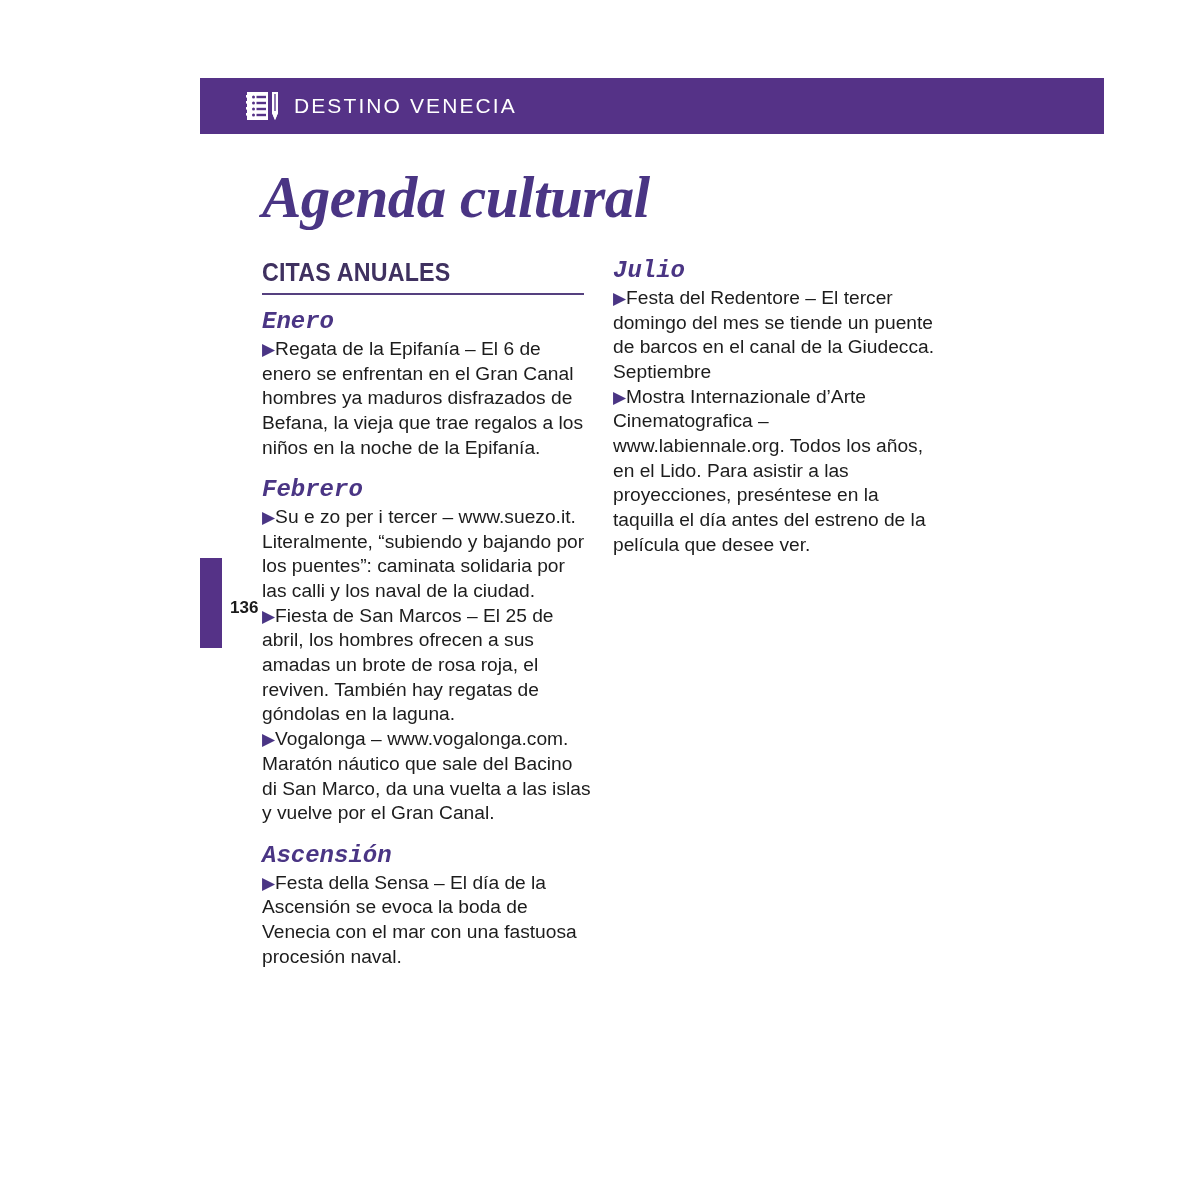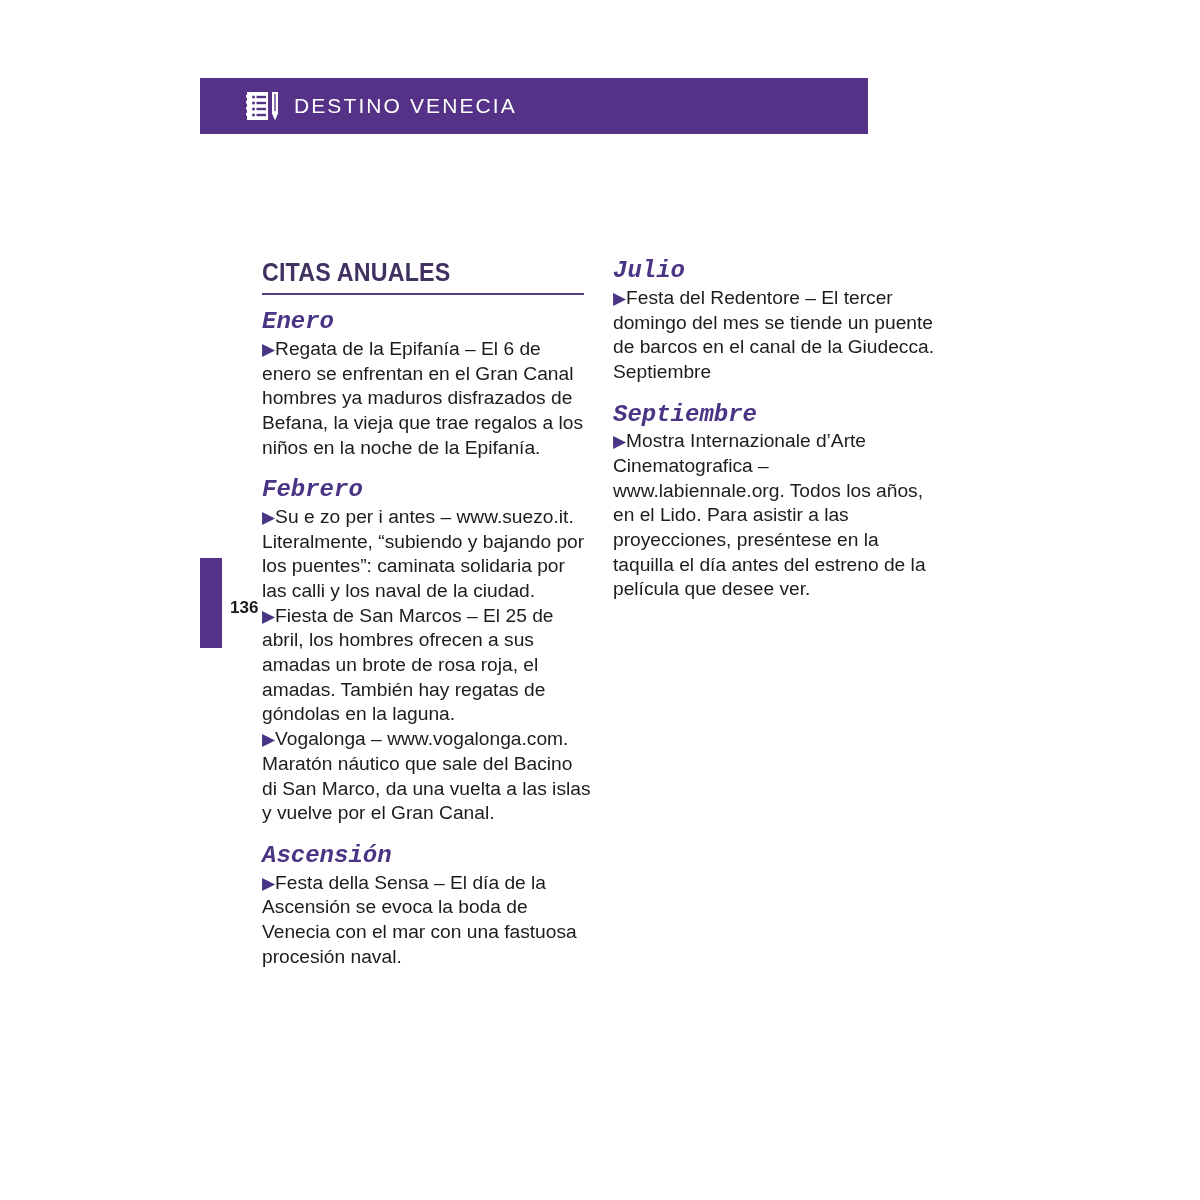--- a/index.html
+++ b/index.html
@@ -21,21 +21,21 @@
     width: 1200px;
     height: 1200px;
     background: #ffffff;
   }
 
   
   .header-band {
     position: absolute;
     left: 200px;
     top: 78px;
-    width: 668px;
+    width: 904px;
     height: 56px;
     background: #553287;
     display: flex;
     align-items: center;
     padding-left: 46px;
     box-sizing: border-box;
   }
   .header-icon {
     width: 34px;
     height: 32px;
@@ -164,42 +164,42 @@
       <circle cx="7.5" cy="25" r="1.5" fill="#553287"></circle>
       <rect x="10.5" y="23.8" width="9.5" height="2.4" fill="#553287"></rect>
 
       <path d="M26 2 L32 2 L32 23 L29 30 L26 23 Z" fill="#ffffff"></path>
       <path d="M26 21 L32 21 L32 23 L29 30 L26 23 Z" fill="#ffffff"></path>
       <line x1="29" y1="4" x2="29" y2="21" stroke="#553287" stroke-width="1.3"></line>
     </svg>
     <span class="header-title">DESTINO VENECIA</span>
   </div>
 
+  <div class="page-title">Agenda cultural</div>
 
   <div class="page-tab"></div>
   <div class="page-number">136</div>
 
   <div class="col col-left">
     <div class="section-head">CITAS ANUALES</div>
     <div class="section-rule"></div>
     <div id="left-months">
         <div class="month">Enero</div>
         <p class="entry"><span class="bullet">▶</span><span class="b">Regata de la Epifanía</span><span> – </span><span>El 6 de enero se enfrentan en el Gran Canal hombres ya maduros disfrazados de </span><span class="b">Befana,</span><span> la vieja que trae regalos a los niños en la noche de la Epifanía.</span></p>
         <div class="month spaced">Febrero</div>
-        <p class="entry"><span class="bullet">▶</span><span class="b">Su e zo per i antes</span><span> – </span><span class="i">www.suezo.it.</span><span> Literalmente, “subiendo y bajando por los puentes”: caminata solidaria por las </span><span class="i">calli</span><span> y los </span><span class="i">naval</span><span> de la ciudad.</span></p>
-        <p class="entry"><span class="bullet">▶</span><span class="b">Fiesta de San Marcos</span><span> – </span><span>El 25 de abril, los hombres ofrecen a sus amadas un brote de rosa roja, el </span><span class="i">amadas.</span><span> También hay regatas de góndolas en la laguna.</span></p>
+        <p class="entry"><span class="bullet">▶</span><span class="b">Su e zo per i tercer</span><span> – </span><span class="i">www.suezo.it.</span><span> Literalmente, “subiendo y bajando por los puentes”: caminata solidaria por las </span><span class="i">calli</span><span> y los </span><span class="i">naval</span><span> de la ciudad.</span></p>
+        <p class="entry"><span class="bullet">▶</span><span class="b">Fiesta de San Marcos</span><span> – </span><span>El 25 de abril, los hombres ofrecen a sus amadas un brote de rosa roja, el </span><span class="i">reviven.</span><span> También hay regatas de góndolas en la laguna.</span></p>
         <p class="entry"><span class="bullet">▶</span><span class="b">Vogalonga</span><span> – </span><span class="i">www.vogalonga.com.</span><span> Maratón náutico que sale del Bacino di San Marco, da una vuelta a las islas y vuelve por el Gran Canal.</span></p>
         <div class="month spaced">Ascensión</div>
         <p class="entry"><span class="bullet">▶</span><span class="b">Festa della Sensa</span><span> – </span><span>El día de la Ascensión se evoca la boda de Venecia con el mar con una fastuosa procesión naval.</span></p>
       </div>
   </div>
 
   <div class="col col-right">
     <div id="right-months">
         <div class="month">Julio</div>
         <p class="entry"><span class="bullet">▶</span><span class="b">Festa del Redentore</span><span> – </span><span>El tercer domingo del mes se tiende un puente de barcos en el canal de la Giudecca. Septiembre</span></p>
-        <div class="month spaced">Septiembre</div>
         <p class="entry"><span class="bullet">▶</span><span class="b">Mostra Internazionale d’Arte Cinematografica</span><span> – </span><span class="i">www.labiennale.org.</span><span> Todos los años, en el Lido. Para asistir a las proyecciones, preséntese en la taquilla el día antes del estreno de la película que desee ver.</span></p>
       </div>
 
   </div>
 
 </div>
 
 </body></html>

